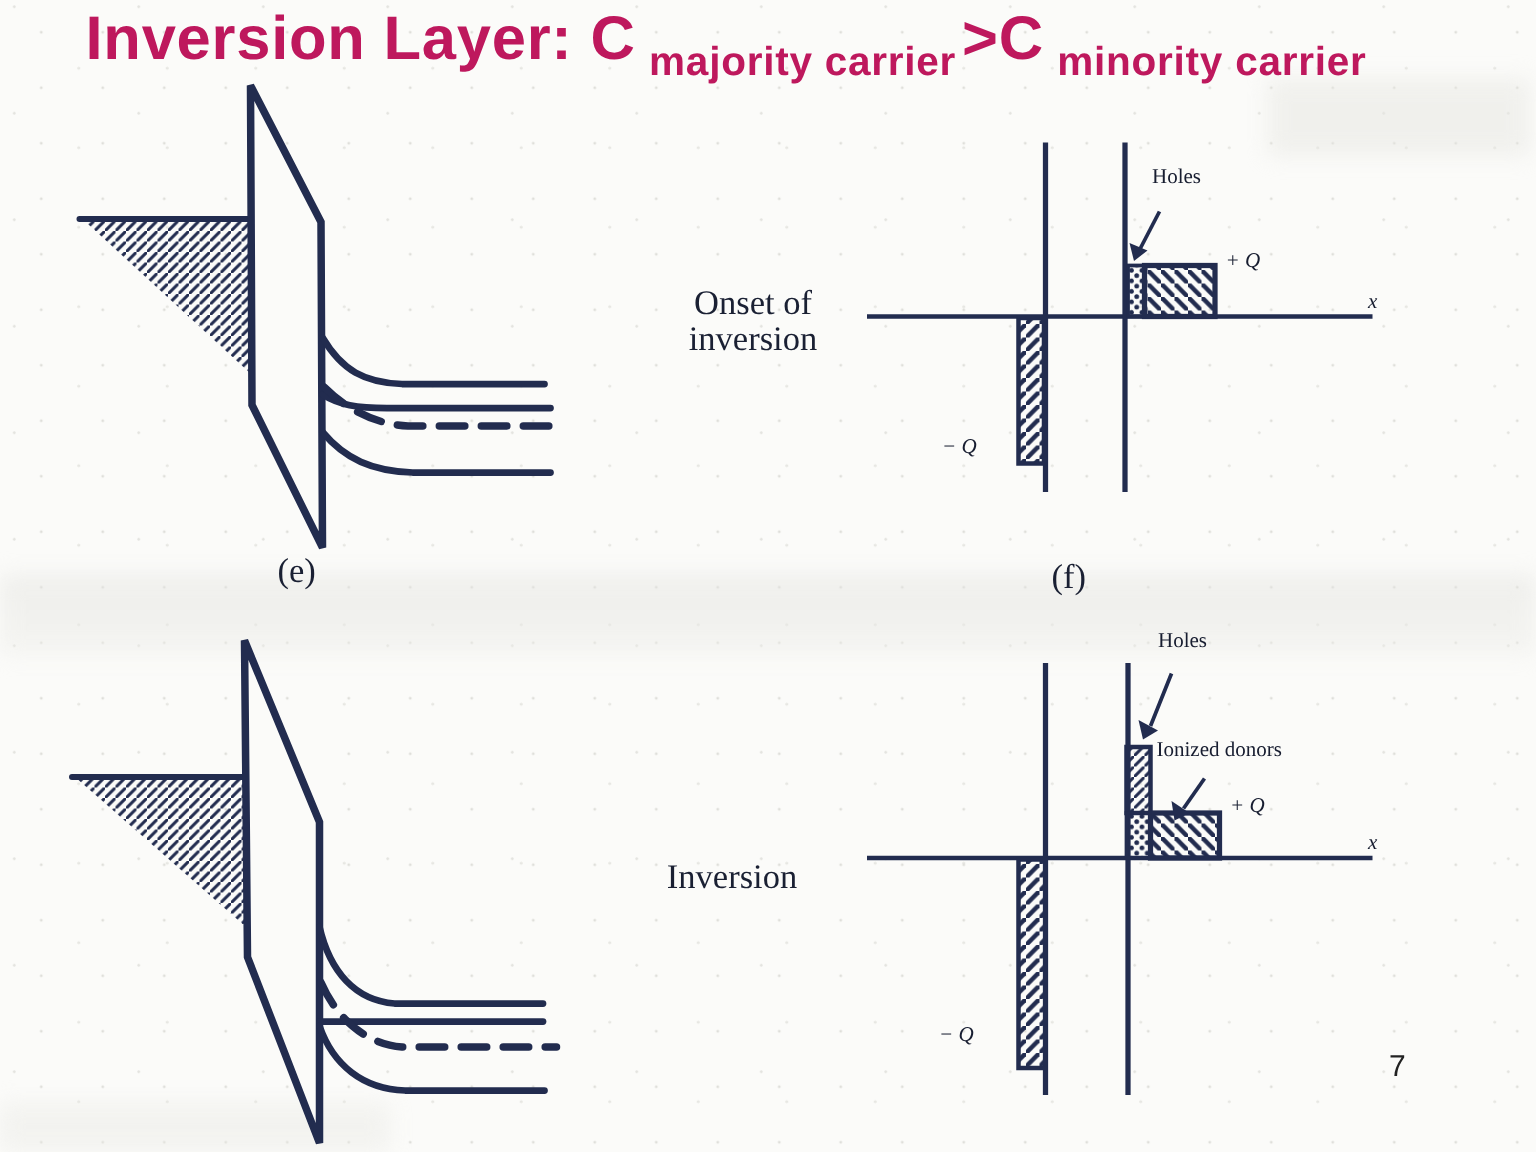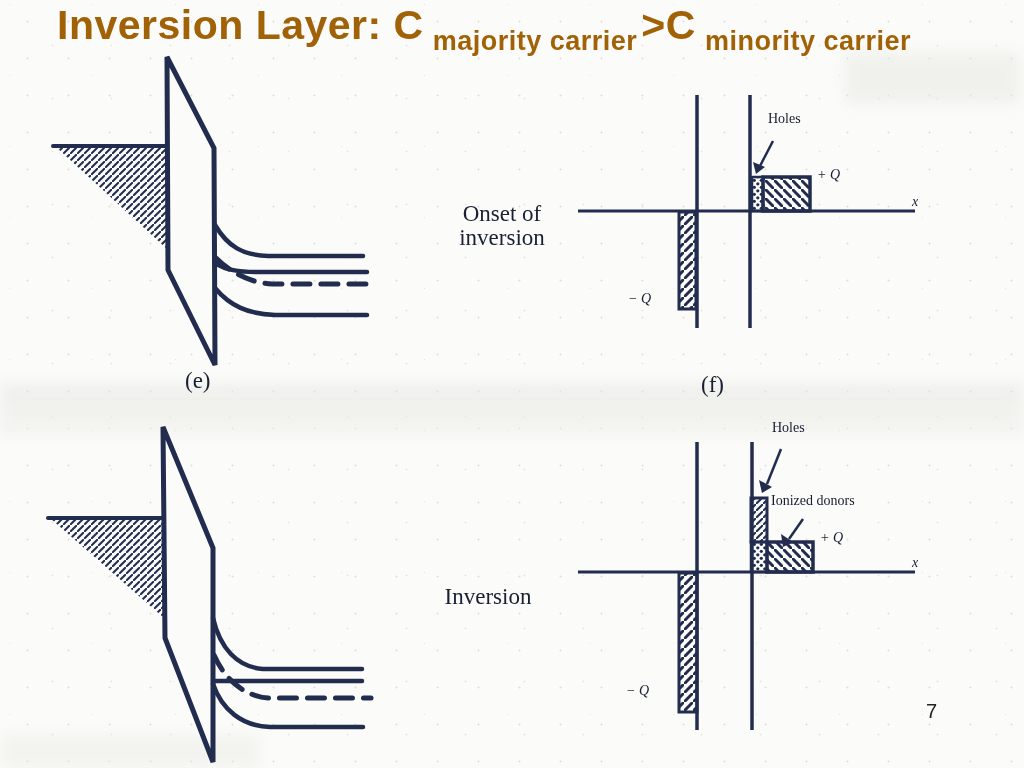--- a/index.html
+++ b/index.html
@@ -19,33 +19,33 @@
     background-position:7px 3px,23px 19px,51px 40px;
   }
   .wash{position:absolute;pointer-events:none;filter:blur(7px);}
   .wash-mid{left:0;top:383px;width:1024px;height:54px;background:linear-gradient(#e2e2de,#eeeeea);opacity:.5;}
   .wash-tr{left:845px;top:52px;width:175px;height:52px;background:#e6e6e1;opacity:.5;}
   .wash-bl{left:0px;top:735px;width:260px;height:33px;background:#e9e9e4;opacity:.45;}
 
   
   .title{
     position:absolute;left:57px;top:2px;white-space:nowrap;
-    font-family:"Liberation Sans",sans-serif;font-weight:bold;color:#a16207;
+    font-family:"Liberation Sans",sans-serif;font-weight:bold;color:#be185d;
   }
   .title .big{font-size:41px;letter-spacing:.5px;}
   .title .sub{font-size:27px;position:relative;top:11px;margin-left:9px;margin-right:4px;letter-spacing:.5px;}
 
   svg.fig{position:absolute;left:0;top:0;}
 
   
   .lbl{position:absolute;color:#171d30;line-height:1.05;}
   .serif21{font-size:14px;}
   .ital{font-style:italic;}
   .cond{
-    text-align:center;font-size:23px;color:#1a2033;margin-top:12px;
+    text-align:center;font-size:23px;color:#1a2033;
   }
   .cond .frm{font-size:23px;white-space:nowrap;}
   .cond .frm i{font-style:italic;padding:0 1px;}
   .cond .frm sub{font-size:15px;vertical-align:-7px;line-height:0;}
   .cond .frm .op{padding:0 6px;}
   .caption{font-size:23px;color:#1a2033;}
   .pagenum{position:absolute;left:926px;top:700px;font-size:20px;color:#222;font-family:"Liberation Sans",sans-serif;}
 </style>
 </head>
 <body>

